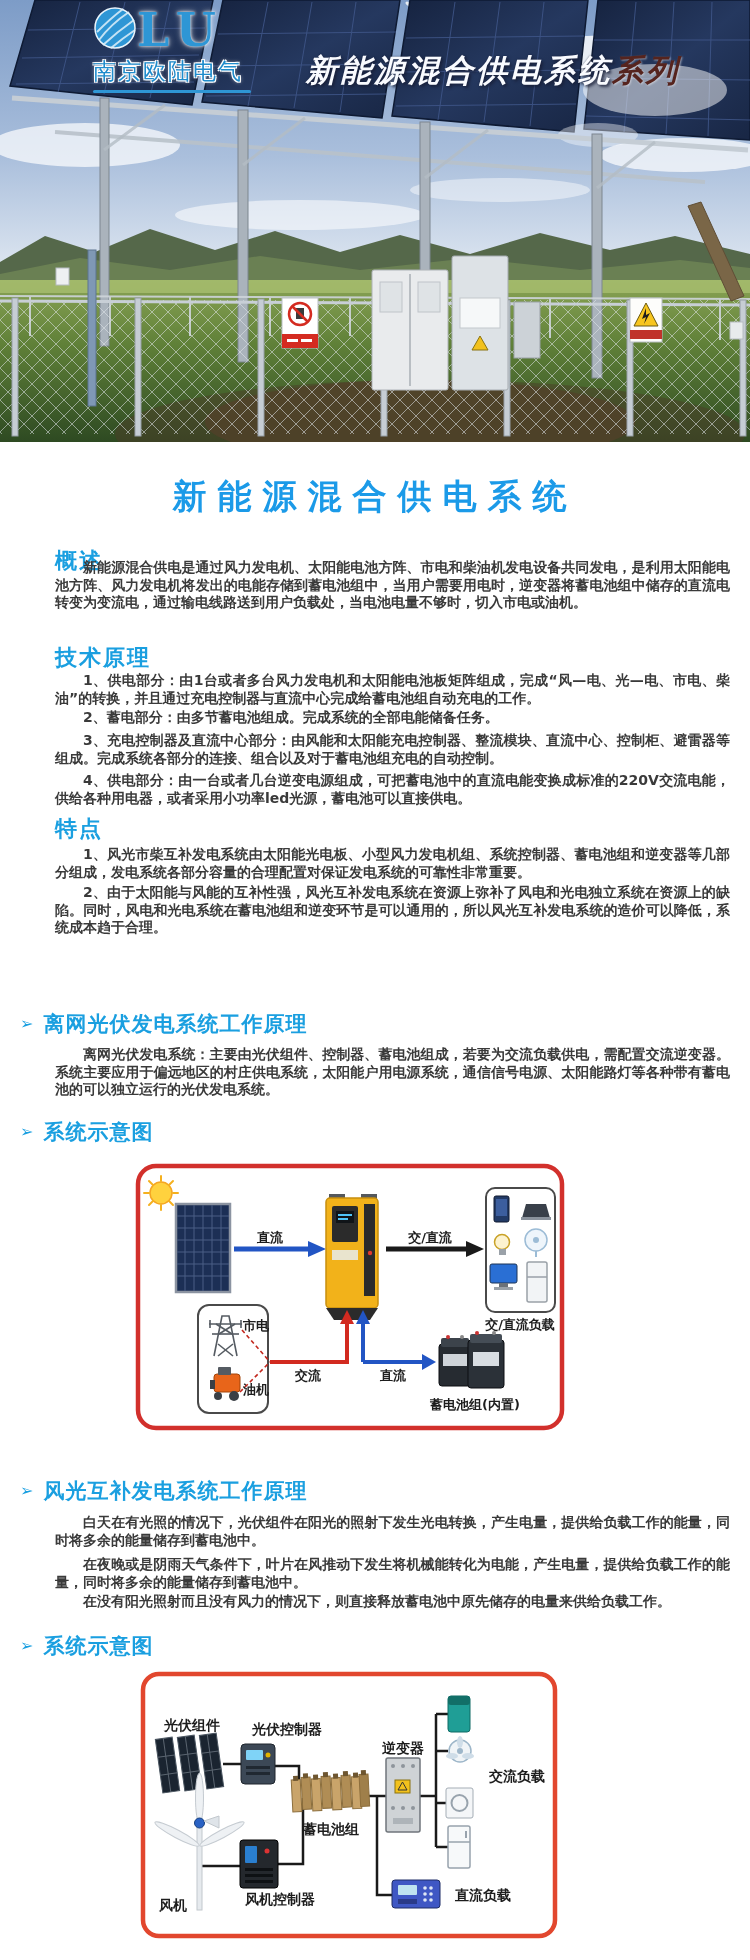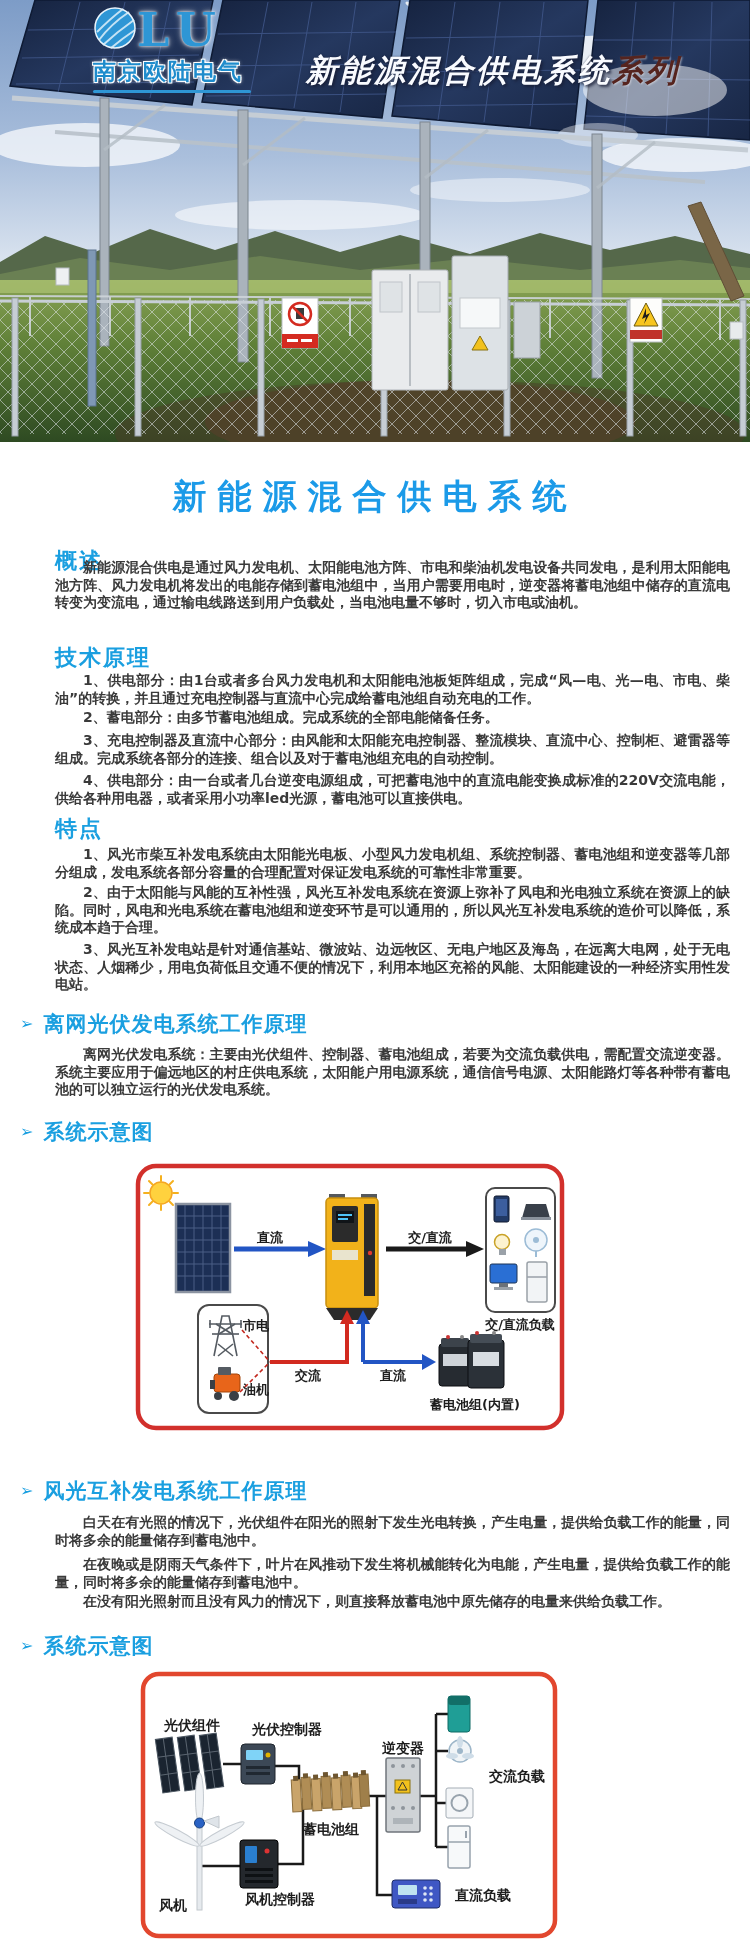--- a/index.html
+++ b/index.html
@@ -4,21 +4,21 @@
 <style>
 *{margin:0;padding:0;box-sizing:border-box}
 html,body{background:#ffffff}
 body{font-family:"DejaVu Sans","Liberation Sans",sans-serif}
 .page{position:relative;width:750px;height:1960px;margin:0 auto;background:#fff;overflow:hidden}
 .hero{position:absolute;top:0;left:0;width:750px;height:442px}
 .hero svg{display:block}
 .logo{position:absolute;left:93px;top:6px}
 .logo-row{display:flex;align-items:flex-start}
 .logo-letters{font-family:"DejaVu Serif","Liberation Serif",serif;font-weight:bold;font-size:46px;line-height:48px;color:#2e96d5;letter-spacing:9px;margin-left:0;text-shadow:0 0 3px rgba(255,255,255,.95),0 0 6px rgba(255,255,255,.7)}
-.logo-company{margin-top:2px;font-size:23px;font-weight:bold;color:#1f8ccc;letter-spacing:2px;
+.logo-company{margin-top:2px;font-size:23px;font-weight:normal;color:#1f8ccc;letter-spacing:2px;
  text-shadow:-1px -1px 0 #fff,1px -1px 0 #fff,-1px 1px 0 #fff,1px 1px 0 #fff,0 0 4px #fff}
 .logo-underline{width:158px;height:3px;background:#2e96d5;margin-top:3px;border-radius:2px}
 .hero-title{position:absolute;left:306px;top:50px;font-family:"DejaVu Serif","Liberation Serif",serif;font-style:italic;font-weight:bold;font-size:31px;letter-spacing:3px;color:#f9fbff;text-shadow:2px 2px 3px rgba(25,30,55,.85),0 0 2px rgba(25,30,55,.6);white-space:nowrap}
 .hero-title-suffix{color:#56241e;text-shadow:1px 1px 2px rgba(235,235,240,.55)}
 .page-title{position:absolute;top:474px;left:0;width:750px;text-align:center;font-family:"DejaVu Serif","Liberation Serif",serif;font-weight:bold;font-size:34px;letter-spacing:11px;color:#1b9ae8;white-space:nowrap}
 .sec-heading{position:absolute;left:55px;font-size:22px;font-weight:bold;color:#1a9fe0;letter-spacing:2px}
 .arrow-heading{position:absolute;left:20px;font-size:21px;font-weight:bold;color:#1a9fe0;letter-spacing:1px}
 .arrow-heading .arr{font-size:16px;margin-right:9px;position:relative;top:-2px}
 .para{position:absolute;left:55px;right:20px;font-size:14px;line-height:17.5px;font-weight:bold;color:#3a3a3a;text-align:justify;text-indent:28px}
 .diagram{position:absolute}
@@ -202,21 +202,20 @@
 
   <h2 class="sec-heading" style="top:643px">技术原理</h2>
   <p class="para" style="top:672px">1、供电部分：由1台或者多台风力发电机和太阳能电池板矩阵组成，完成“风—电、光—电、市电、柴油”的转换，并且通过充电控制器与直流中心完成给蓄电池组自动充电的工作。</p>
   <p class="para" style="top:709px">2、蓄电部分：由多节蓄电池组成。完成系统的全部电能储备任务。</p>
   <p class="para" style="top:732px">3、充电控制器及直流中心部分：由风能和太阳能充电控制器、整流模块、直流中心、控制柜、避雷器等组成。完成系统各部分的连接、组合以及对于蓄电池组充电的自动控制。</p>
   <p class="para" style="top:772px">4、供电部分：由一台或者几台逆变电源组成，可把蓄电池中的直流电能变换成标准的220V交流电能，供给各种用电器，或者采用小功率led光源，蓄电池可以直接供电。</p>
 
   <h2 class="sec-heading" style="top:814px">特点</h2>
   <p class="para" style="top:846px">1、风光市柴互补发电系统由太阳能光电板、小型风力发电机组、系统控制器、蓄电池组和逆变器等几部分组成，发电系统各部分容量的合理配置对保证发电系统的可靠性非常重要。</p>
   <p class="para" style="top:884px">2、由于太阳能与风能的互补性强，风光互补发电系统在资源上弥补了风电和光电独立系统在资源上的缺陷。同时，风电和光电系统在蓄电池组和逆变环节是可以通用的，所以风光互补发电系统的造价可以降低，系统成本趋于合理。</p>
-  <p class="para" style="top:941px">3、风光互补发电站是针对通信基站、微波站、边远牧区、无电户地区及海岛，在远离大电网，处于无电状态、人烟稀少，用电负荷低且交通不便的情况下，利用本地区充裕的风能、太阳能建设的一种经济实用性发电站。</p>
 
   <h2 class="arrow-heading" style="top:1010px"><span class="arr">➢</span><span>离网光伏发电系统工作原理</span></h2>
   <p class="para" style="top:1046px">离网光伏发电系统：主要由光伏组件、控制器、蓄电池组成，若要为交流负载供电，需配置交流逆变器。系统主要应用于偏远地区的村庄供电系统，太阳能户用电源系统，通信信号电源、太阳能路灯等各种带有蓄电池的可以独立运行的光伏发电系统。</p>
 
   <h2 class="arrow-heading" style="top:1118px"><span class="arr">➢</span><span>系统示意图</span></h2>
 
   <div class="diagram" style="left:130px;top:1158px">
     <svg width="440" height="279" viewBox="0 0 440 279">
       <rect x="8" y="8" width="424" height="262" rx="18" fill="#ffffff" stroke="#d2302c" stroke-width="4.5"></rect>
 

